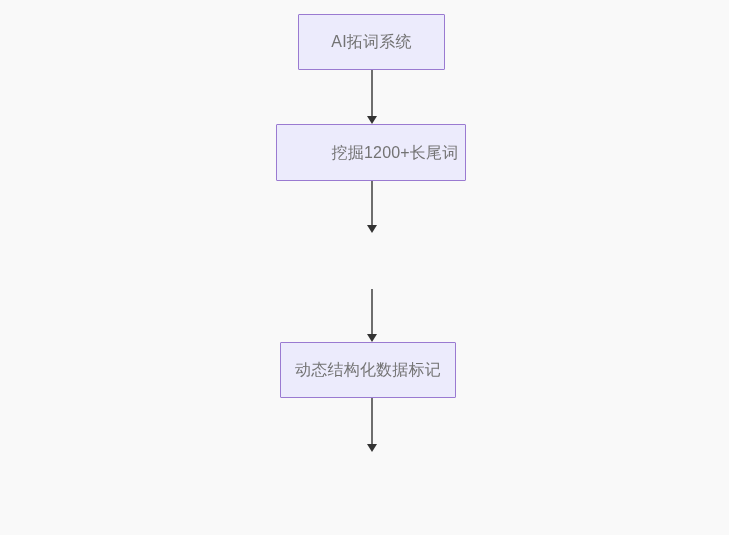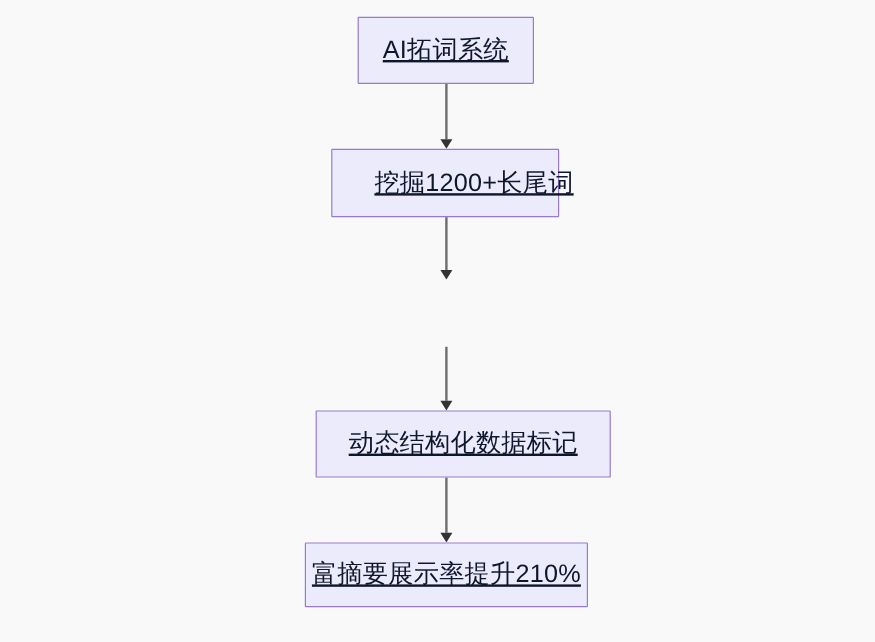--- a/index.html
+++ b/index.html
@@ -26,26 +26,25 @@
     background: #ecebfc;
     border: 1.6px solid #9a7ad1;
     border-radius: 1px;
     display: flex;
     align-items: center;
     justify-content: center;
     text-align: center;
   }
 
   .node-label {
-    font-size: 21px;
-    color: #0f172a;
+    font-size: 16px;
+    color: #737373;
     line-height: 1.2;
     letter-spacing: 0.2px;
     white-space: nowrap;
-    text-decoration: underline;
   }
 
   .edge {
     position: absolute;
     width: 0;
   }
 
   .edge-line {
     position: absolute;
     left: 0;
@@ -63,21 +62,21 @@
     height: 0;
     border-left: 5px solid transparent;
     border-right: 5px solid transparent;
     border-top: 8px solid #333333;
   }
 
   
   .n0 { left: 298px; top: 14px;  width: 147px; height: 56px; }
   .n1 { left: 276px; top: 124px; width: 190px; height: 57px; padding-left: 48px; }
   .n2 { left: 261px; top: 233px; width: 221px; height: 56px; }
-  .n3 { left: 263px; top: 342px; width: 246px; height: 56px; }
+  .n3 { left: 280px; top: 342px; width: 176px; height: 56px; }
   .n4 { left: 254px; top: 452px; width: 236px; height: 54px; }
 
   
   .e0 { left: 371.5px; top: 70px;  height: 54px; }
   .e1 { left: 371.5px; top: 181px; height: 52px; }
   .e2 { left: 371.5px; top: 289px; height: 53px; }
   .e3 { left: 371.5px; top: 398px; height: 54px; }
 </style>
 </head>
 <body>
@@ -110,17 +109,14 @@
 
   <div class="node n3">
     <span class="node-label">动态结构化数据标记</span>
   </div>
 
   <div class="edge e3">
     <div class="edge-line" style="height:46px;"></div>
     <div class="edge-head" style="top:46px;"></div>
   </div>
 
-  <div class="node n4">
-    <span class="node-label">富摘要展示率提升210%</span>
-  </div>
 
 </div>
 
 </body></html>

